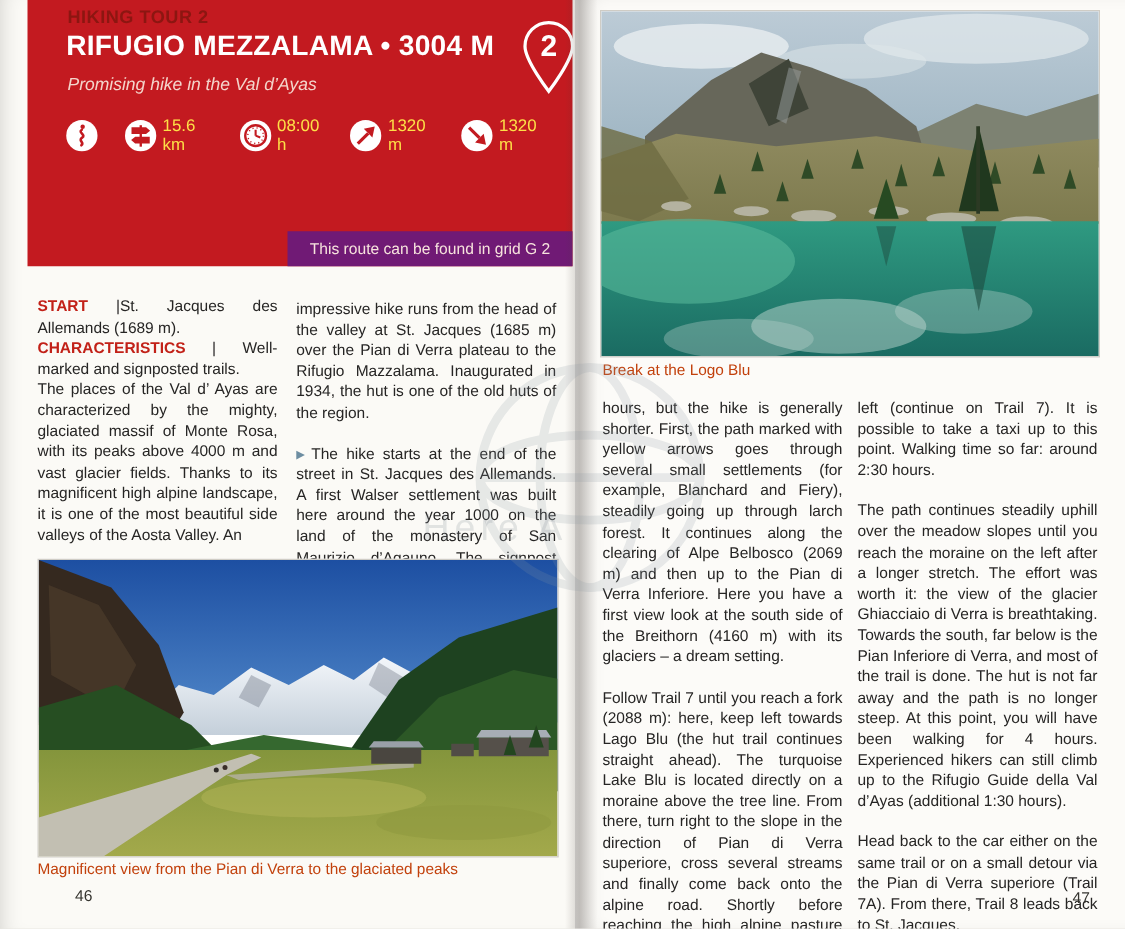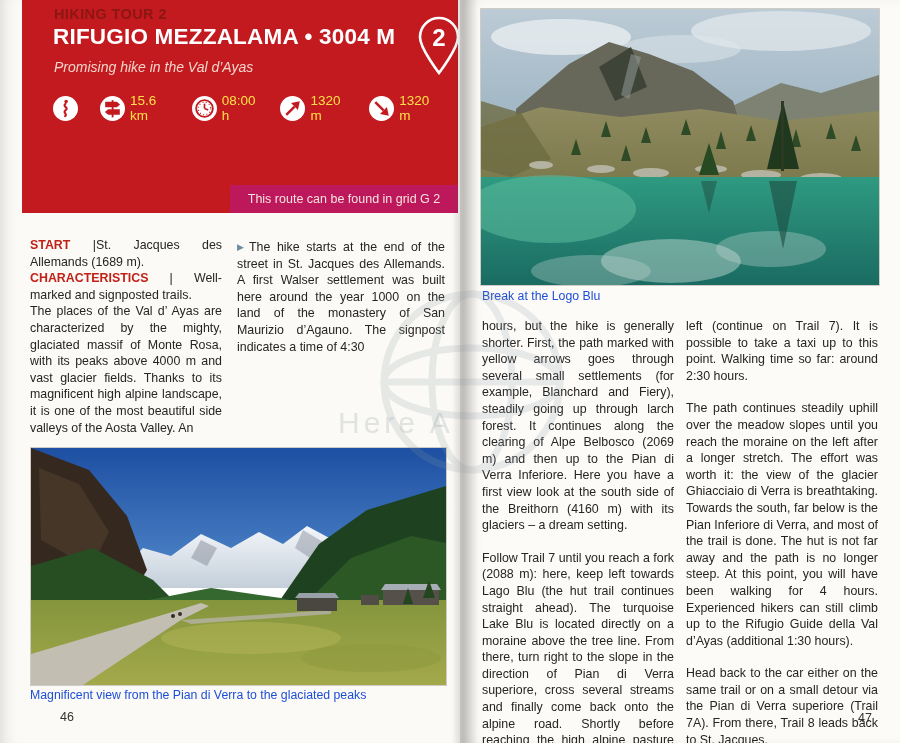--- a/index.html
+++ b/index.html
@@ -14,36 +14,36 @@
   .red-header{position:absolute;left:22px;top:0;width:436px;height:213px;background:#c31a20;}
   .kicker{position:absolute;left:32px;top:6px;font-size:14.5px;font-weight:bold;color:#8c1611;letter-spacing:.4px;}
   .tour-title{position:absolute;left:31px;top:24px;font-size:22.5px;font-weight:bold;color:#ffffff;letter-spacing:.2px;}
   .tour-subtitle{position:absolute;left:32px;top:59px;font-size:14px;color:#f4d5cb;font-style:italic;}
   .pin{position:absolute;left:392px;top:15px;width:50px;height:62px;}
   .pin .num{position:absolute;left:0;top:9px;width:50px;text-align:center;font-size:24px;font-weight:bold;color:#fff;}
   .stats{position:absolute;left:31px;top:93px;display:flex;align-items:center;}
   .stat{display:flex;align-items:center;margin-right:17px;}
   .stat .bubble{width:25px;height:25px;border-radius:50%;background:#ffffff;display:flex;align-items:center;justify-content:center;}
   .stat .lbl{margin-left:5px;font-size:13.5px;color:#fde047;}
-  .grid-band{position:absolute;left:208px;right:0;top:185px;height:28px;background:#be185d;
+  .grid-band{position:absolute;left:208px;right:0;top:185px;height:28px;background:#701a75;
     display:flex;align-items:center;justify-content:center;}
   .grid-band .txt{font-size:12.5px;color:#f7e3dd;}
 
   
   .col{position:absolute;font-size:12.4px;line-height:16.6px;color:#262524;text-align:justify;}
   .col p{margin:0 0 16px 0;}
   .redcap{color:#c22118;font-weight:bold;}
   .pmark{color:#6d8da1;font-size:9px;vertical-align:1px;margin-right:2px;}
 
   #l-col1{left:30px;top:237px;width:192px;}
   #l-col2{left:237px;top:239px;width:208px;}
 
   
   .photo{position:absolute;border:1px solid #cfccc5;background:#fff;}
-  .caption{position:absolute;font-size:12.3px;color:#1d4ed8;}
+  .caption{position:absolute;font-size:12.3px;color:#c2410c;}
   .pagenum{position:absolute;font-size:12.5px;color:#35342f;}
 
   
   .wm{position:absolute;z-index:6;pointer-events:none;}
   .wm-text{position:absolute;left:338px;top:406px;font-size:30px;color:rgba(125,135,145,.20);
     letter-spacing:4px;z-index:6;pointer-events:none;font-family:"Liberation Sans",sans-serif;}
 </style>
 </head>
 <body>
 
@@ -122,20 +122,21 @@
     <div class="col" id="l-col1">
       <p style="margin-bottom:0"><span class="redcap">START</span>
         <span>|St. Jacques des Allemands (1689 m).</span><br>
         <span class="redcap">CHARACTERISTICS</span>
         <span>| Well-marked and signposted trails.</span>
       </p>
       <p style="">The places of the Val d’ Ayas are characterized by the mighty, glaciated massif of Monte Rosa, with its peaks above 4000 m and vast glacier fields. Thanks to its magnificent high alpine landscape, it is one of the most beautiful side valleys of the Aosta Valley. An</p>
     </div>
 
     <div class="col" id="l-col2">
+      <p>impressive hike runs from the head of the valley at St. Jacques (1685 m) over the Pian di Verra plateau to the Rifugio Mazzalama. Inaugurated in 1934, the hut is one of the old huts of the region.</p>
       <p><span class="pmark">▶</span><span>The hike starts at the end of the street in St. Jacques des Allemands. A first Walser settlement was built here around the year 1000 on the land of the monastery of San Maurizio d’Agauno. The signpost indicates a time of 4:30</span></p>
     </div>
 
     <div class="photo" style="left:30px;top:447px;width:415px;height:237px;">
       <svg width="415" height="237" viewBox="0 0 415 237">
         <defs>
           <linearGradient id="sky1" x1="0" y1="0" x2="0" y2="1">
             <stop offset="0" stop-color="#1d4fa2"></stop>
               <stop offset="1" stop-color="#4f86c8"></stop>
           </linearGradient>

